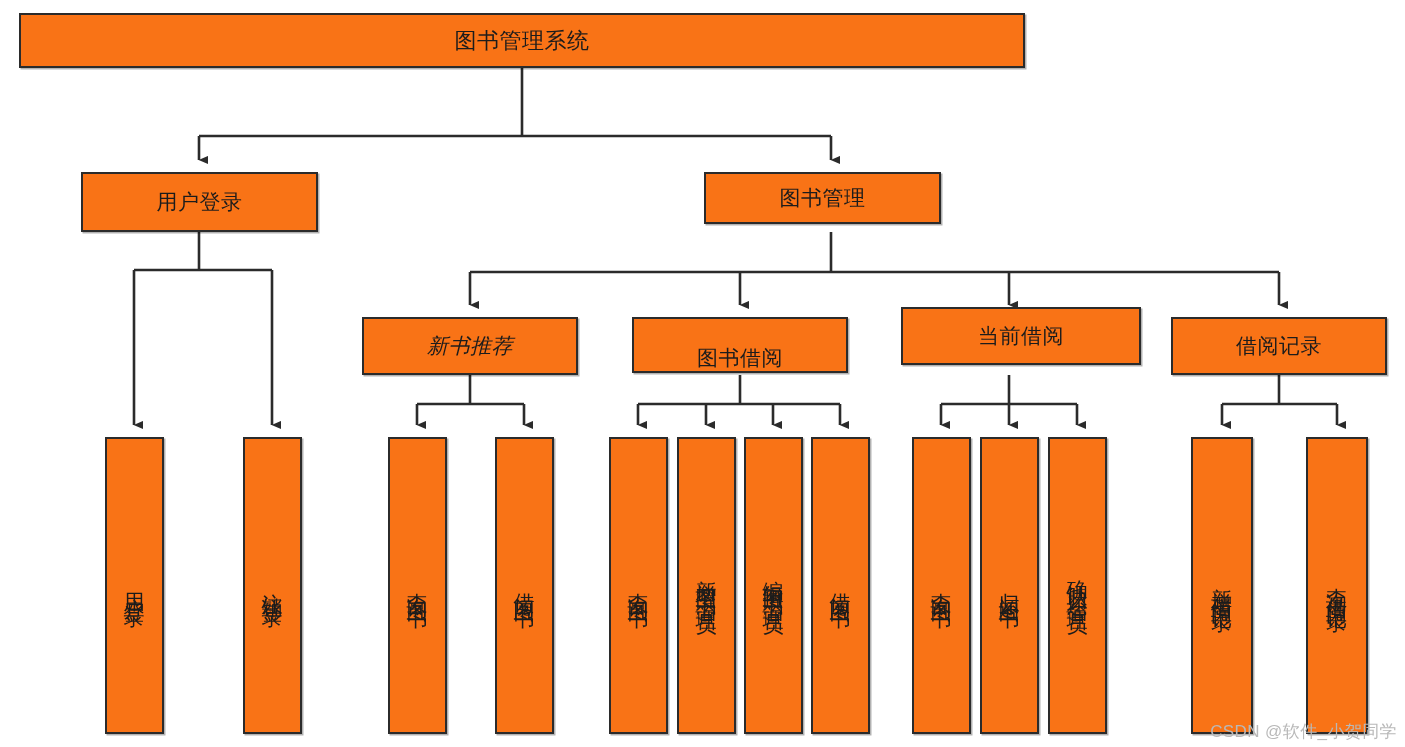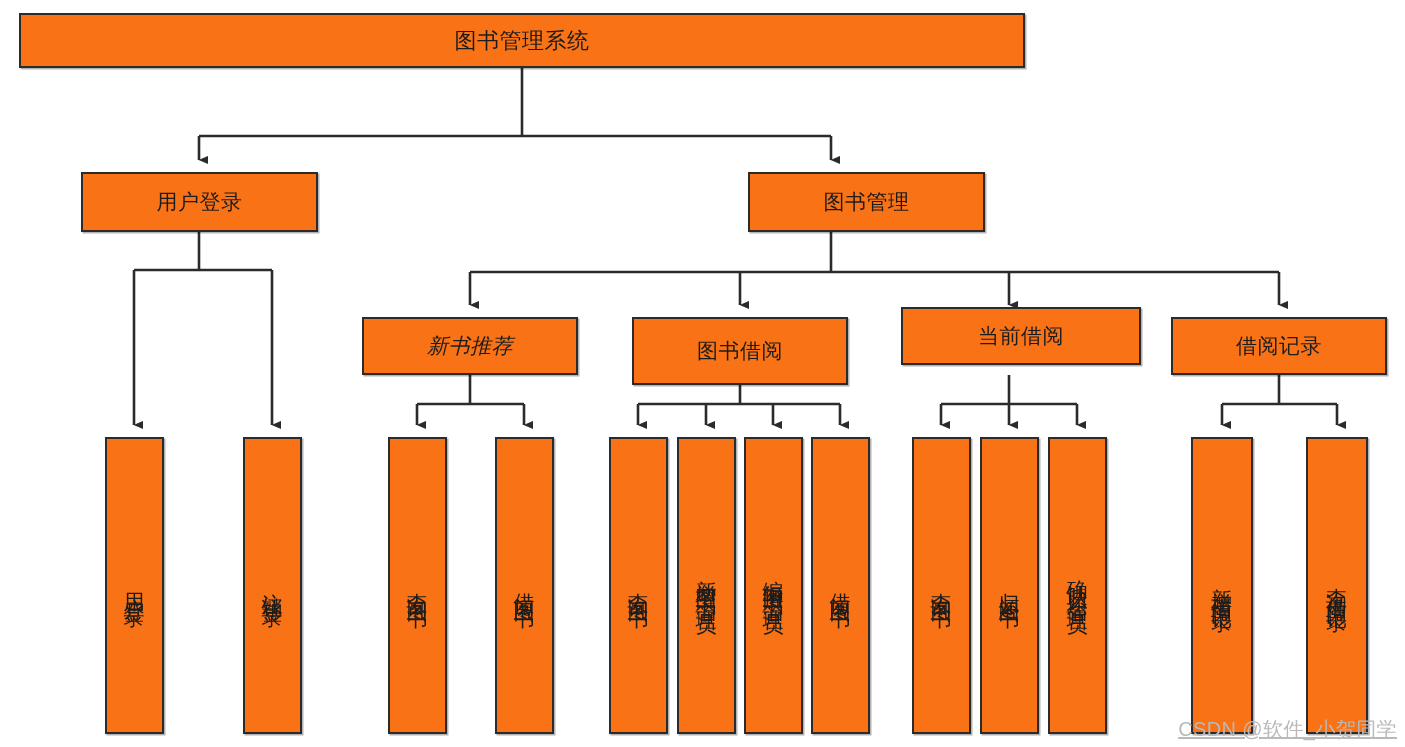--- a/index.html
+++ b/index.html
@@ -61,26 +61,25 @@
     font-size: 21px;
     letter-spacing: 5px;
     line-height: 1;
     max-height: 286px;
     white-space: normal;
   }
   .watermark {
     position: absolute;
     right: 8px;
     bottom: 4px;
-    font-size: 20px;
+    font-size: 17px;
     color: #b9b9b9;
     letter-spacing: 0.4px;
     white-space: nowrap;
     user-select: none;
-    text-decoration: underline;
   }
 </style>
 </head>
 <body>
 
 <div id="diagram-root">
 
   <svg class="edges" viewBox="0 0 1405 747">
     <defs>
       <marker id="arrowhead" markerWidth="9" markerHeight="10" refX="4.5" refY="9.4" orient="auto-start-reverse" markerUnits="userSpaceOnUse">
@@ -131,28 +130,28 @@
     </g>
   </svg>
 
   <div class="node root horiz" style="left:19px; top:13px; width:1006px; height:55px;">
     <span class="node-label">图书管理系统</span>
   </div>
 
   <div class="node horiz" style="left:81px; top:172px; width:237px; height:60px;">
     <span class="node-label">用户登录</span>
   </div>
-  <div class="node horiz" style="left:748px; top:172px; width:237px; height:60px;">
+  <div class="node horiz" style="left:704px; top:172px; width:237px; height:52px;">
     <span class="node-label">图书管理</span>
   </div>
 
   <div class="node horiz" style="left:362px; top:317px; width:216px; height:58px;font-style:italic;">
     <span class="node-label">新书推荐</span>
   </div>
-  <div class="node horiz" style="left:632px; top:317px; width:216px; height:68px;">
+  <div class="node horiz" style="left:632px; top:317px; width:216px; height:56px;align-items:flex-end;">
     <span class="node-label">图书借阅</span>
   </div>
   <div class="node horiz" style="left:901px; top:307px; width:240px; height:58px;">
     <span class="node-label">当前借阅</span>
   </div>
   <div class="node horiz" style="left:1171px; top:317px; width:216px; height:58px;">
     <span class="node-label">借阅记录</span>
   </div>
 
   <div class="node vert" style="left:105px; top:437px; width:59px; height:297px;">

